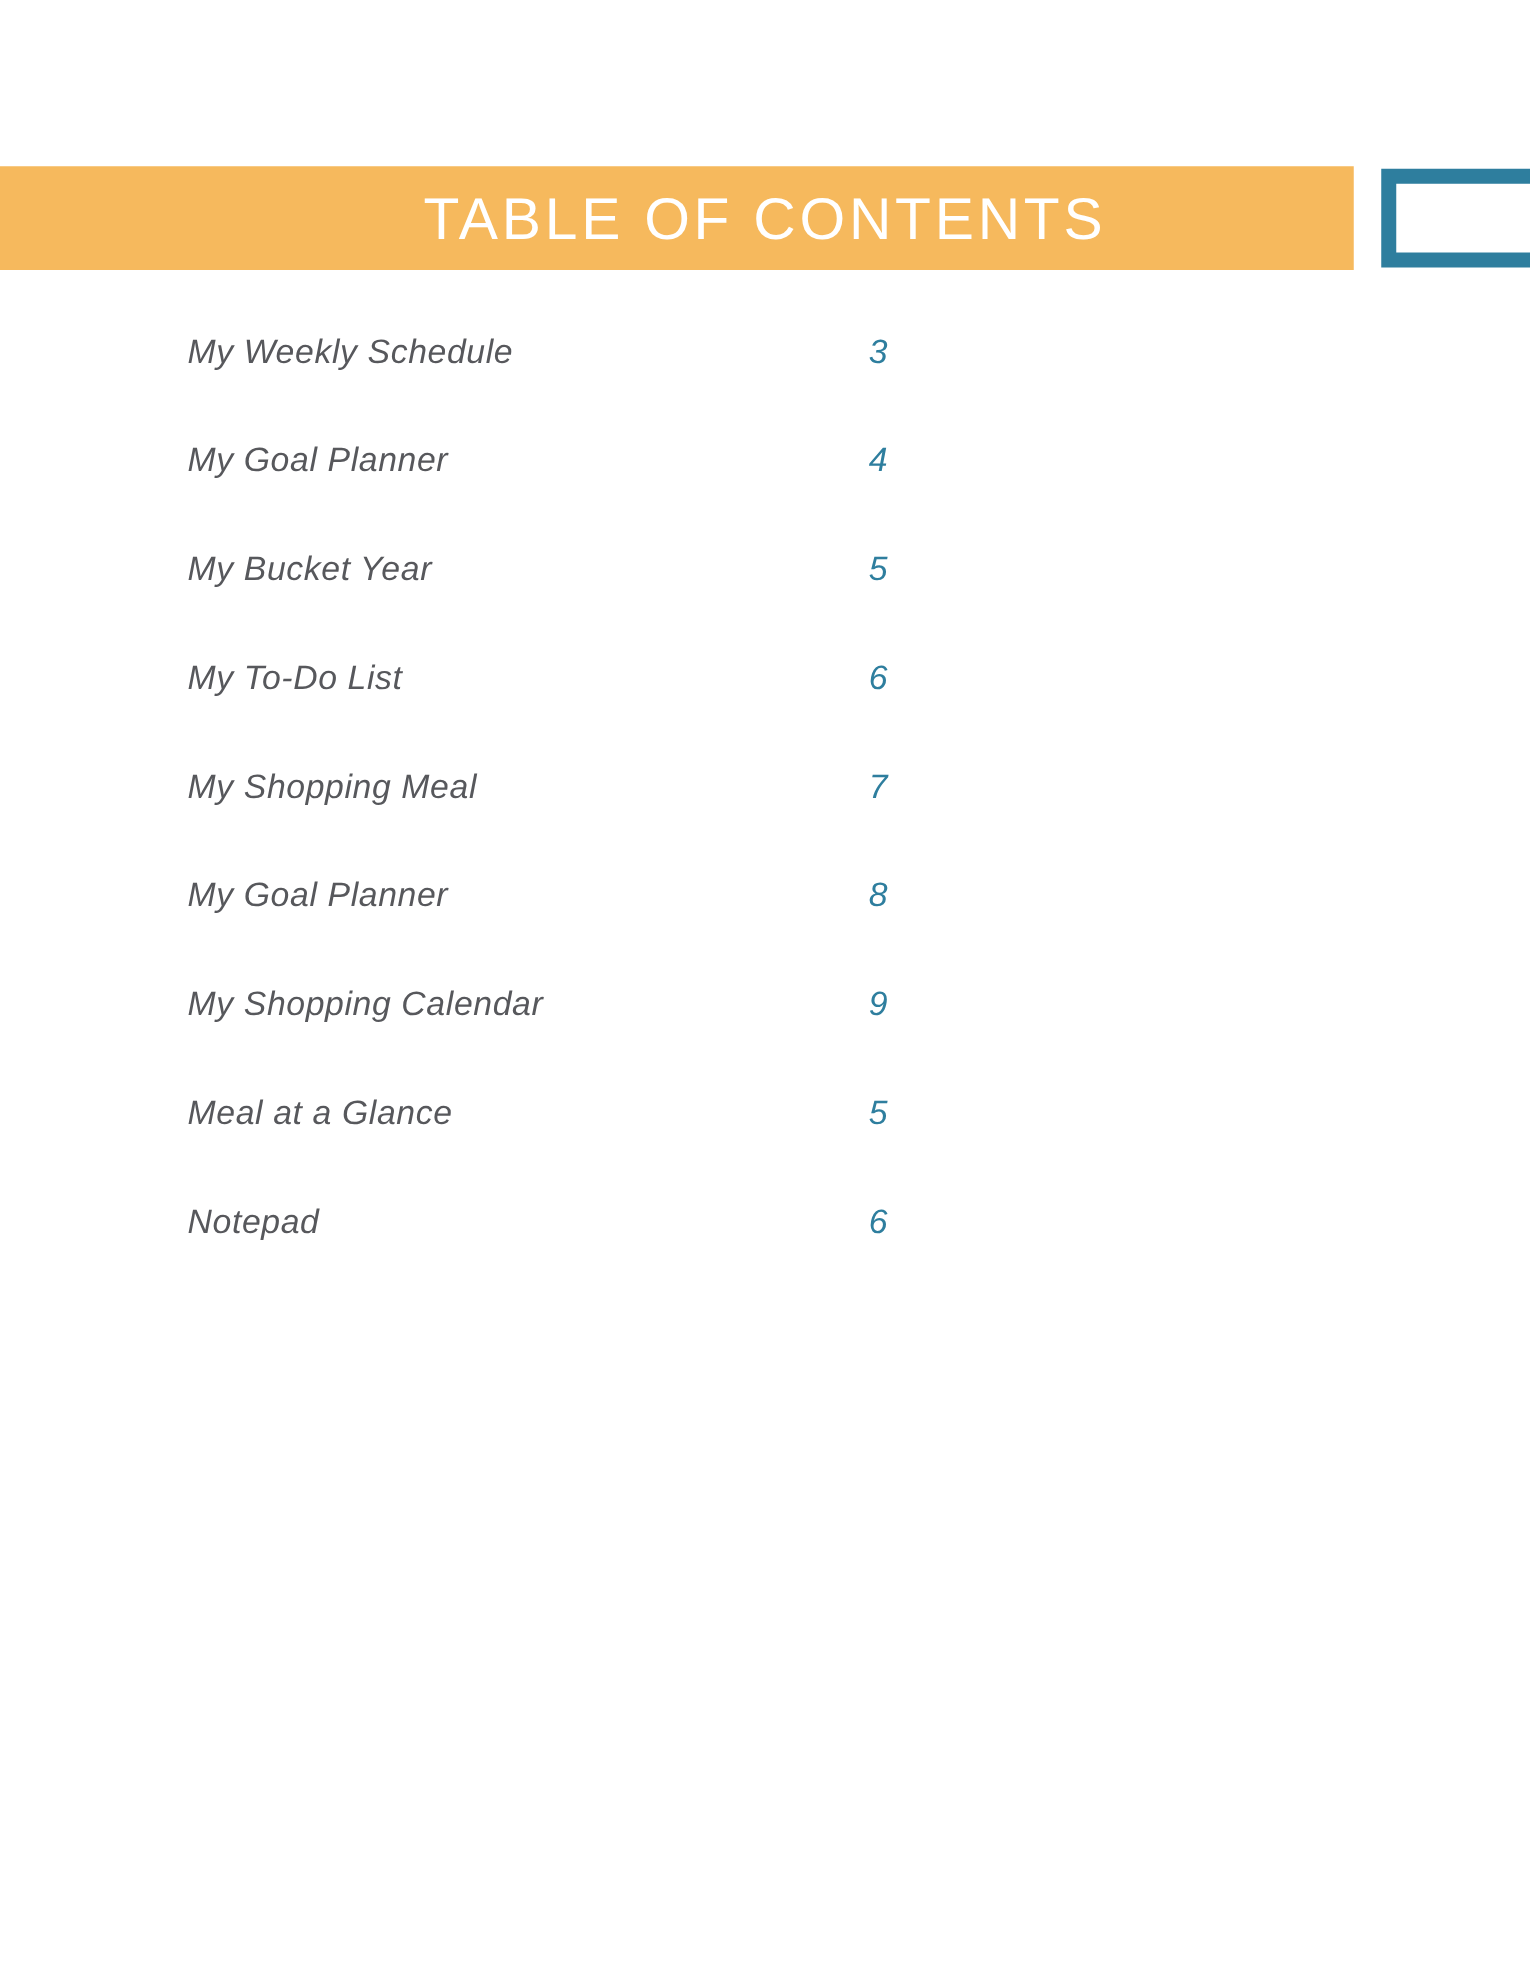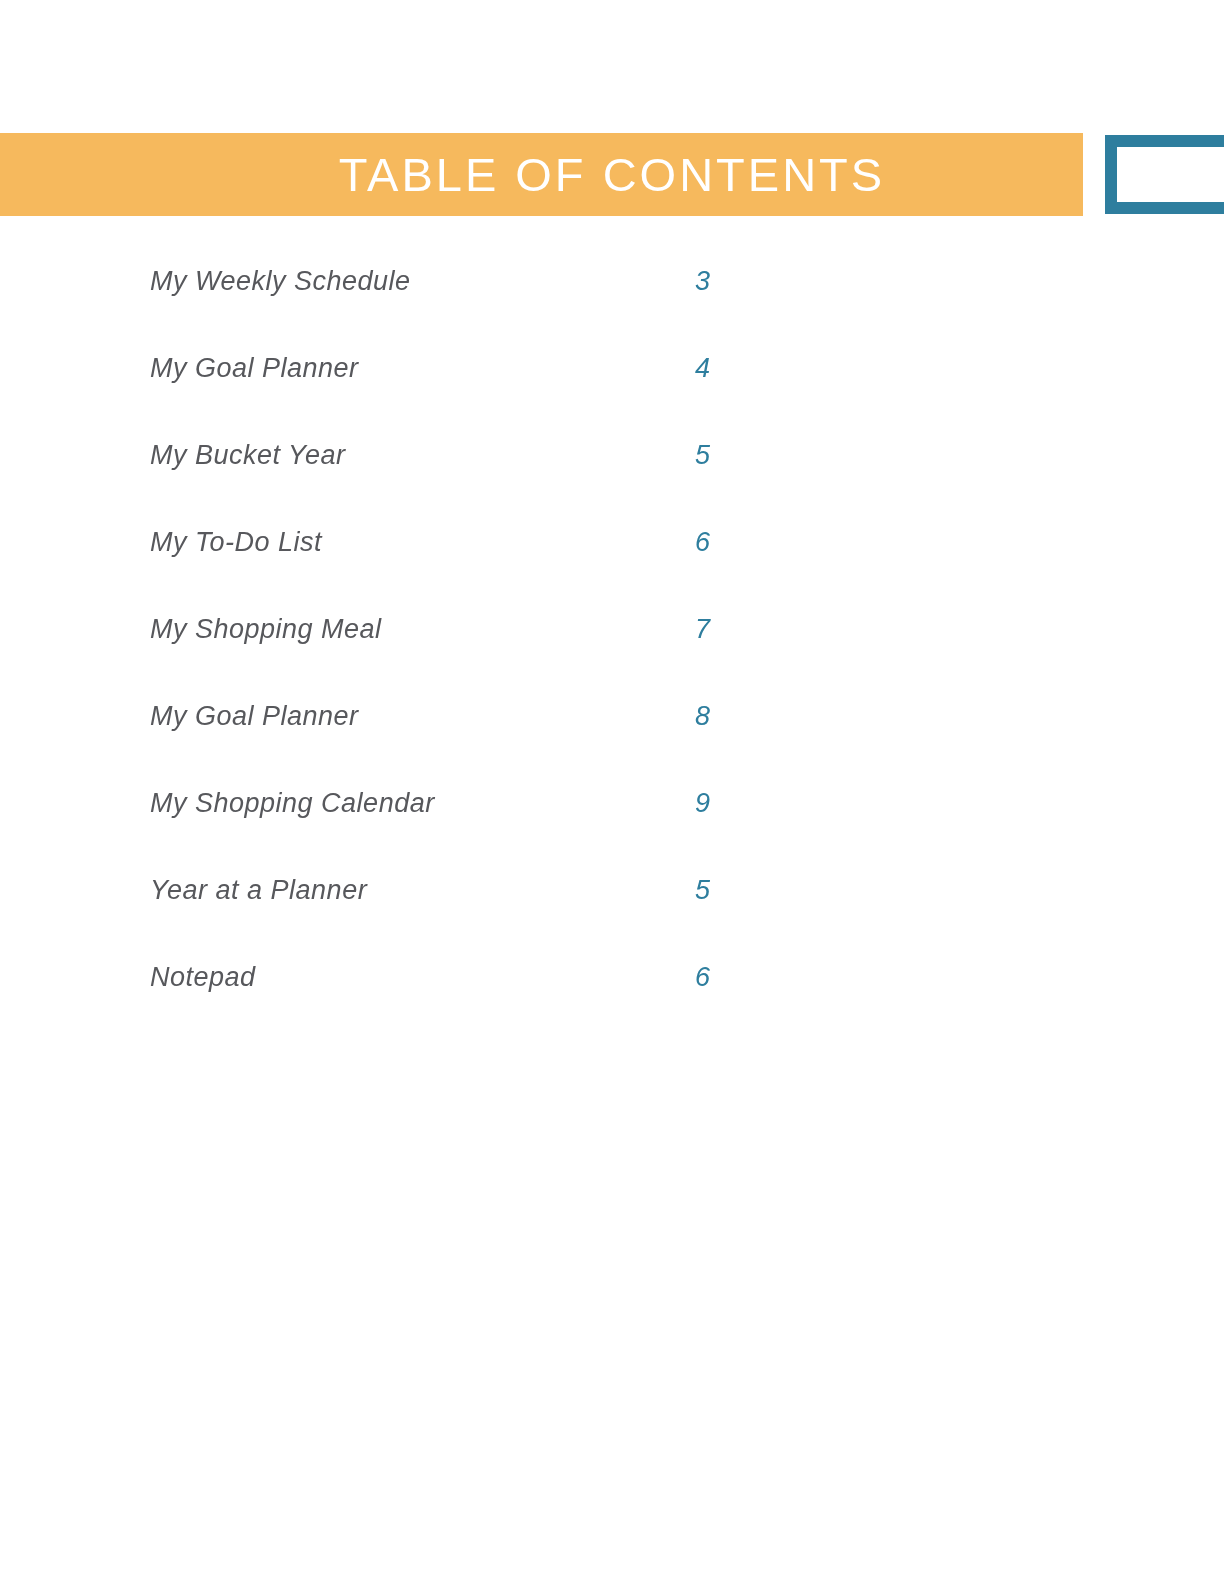--- a/index.html
+++ b/index.html
@@ -123,21 +123,21 @@
       <span class="toc-label">My Goal Planner</span>
       <span class="toc-page">8</span>
     </div>
 
     <div class="toc-row">
       <span class="toc-label">My Shopping Calendar</span>
       <span class="toc-page">9</span>
     </div>
 
     <div class="toc-row">
-      <span class="toc-label">Year at a Planner</span>
+      <span class="toc-label">Meal at a Glance</span>
       <span class="toc-page">5</span>
     </div>
 
     <div class="toc-row">
       <span class="toc-label">Notepad</span>
       <span class="toc-page">6</span>
     </div>
   </div>
 
   <div class="footer-page-number">1</div>

